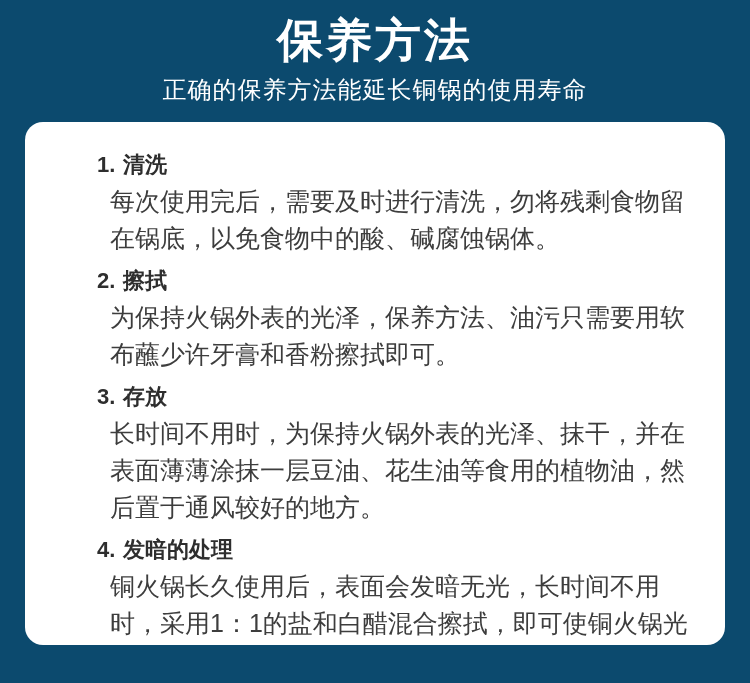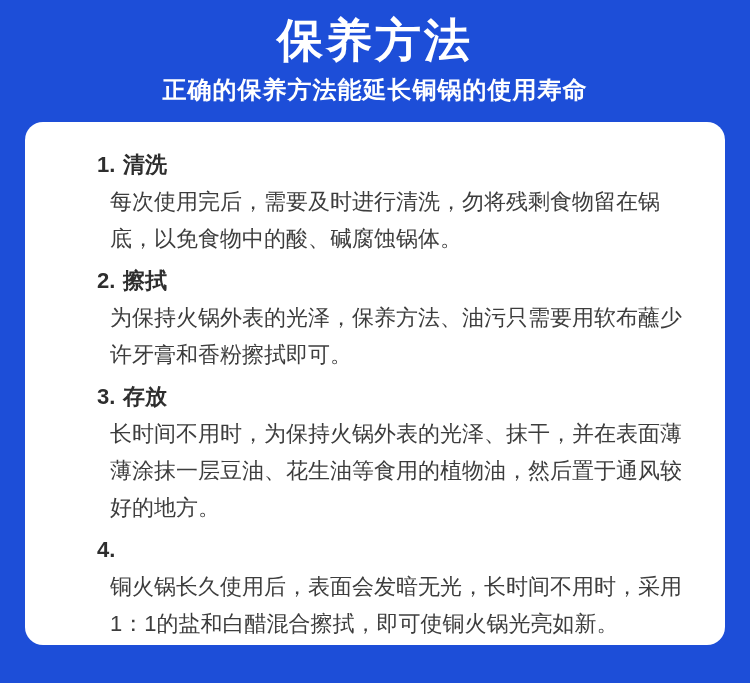--- a/index.html
+++ b/index.html
@@ -1,20 +1,20 @@
 <!DOCTYPE html>
 <html><head>
 <meta charset="utf-8">
 <style>
   html, body { margin: 0; padding: 0; }
   .page {
     position: relative;
     width: 750px;
     height: 683px;
-    background: #1d4ed8;
+    background: #0c4a6e;
     overflow: hidden;
     font-family: "Liberation Sans", sans-serif;
   }
   .hero {
     text-align: center;
     padding-top: 13px;
   }
   .hero-title {
     margin: 0;
     color: #FFFFFF;
@@ -22,21 +22,21 @@
     line-height: 54px;
     font-weight: bold;
     letter-spacing: 3px;
   }
   .hero-subtitle {
     margin: 9px 0 0 0;
     color: #FFFFFF;
     font-size: 24px;
     line-height: 28px;
     letter-spacing: 1px;
-    font-weight: bold;
+    font-weight: normal;
   }
   .card {
     position: absolute;
     left: 25px;
     top: 122px;
     width: 700px;
     height: 523px;
     background: #FFFFFF;
     border-radius: 18px;
     box-sizing: border-box;
@@ -52,21 +52,21 @@
     font-weight: 600;
     color: #2E2E2E;
   }
   .item-num {
     flex: none;
     min-width: 26px;
   }
   .item-body {
     margin: 0 0 0 13px;
     max-width: 582px;
-    font-size: 22px;
+    font-size: 25px;
     line-height: 37px;
     color: #3D3D3D;
     font-weight: normal;
   }
 </style>
 </head>
 <body>
 
 <div class="page">
 
@@ -97,19 +97,20 @@
       <h2 class="item-head">
         <span class="item-num">3.</span>
         <span class="item-title">存放</span>
       </h2>
       <p class="item-body">长时间不用时，为保持火锅外表的光泽、抹干，并在表面薄薄涂抹一层豆油、花生油等食用的植物油，然后置于通风较好的地方。</p>
     </section>
 
     <section class="item">
       <h2 class="item-head">
         <span class="item-num">4.</span>
+        <span class="item-title">发暗的处理</span>
       </h2>
       <p class="item-body">铜火锅长久使用后，表面会发暗无光，长时间不用时，采用1：1的盐和白醋混合擦拭，即可使铜火锅光亮如新。</p>
     </section>
 
   </main>
 
 </div>
 
 </body></html>

